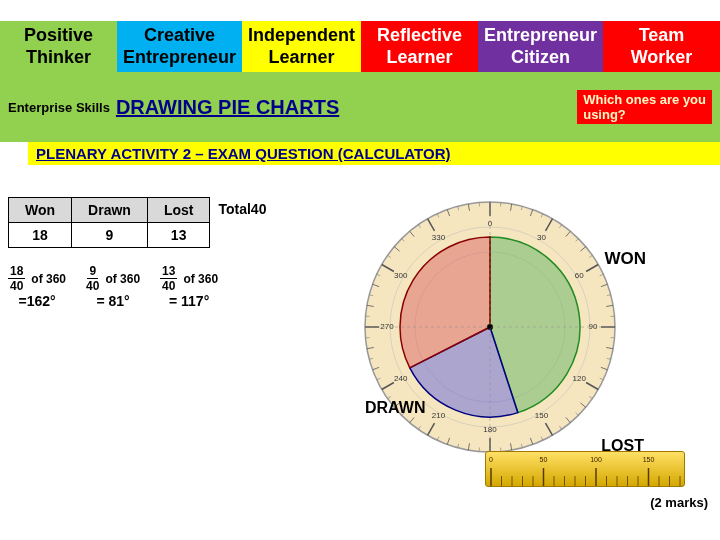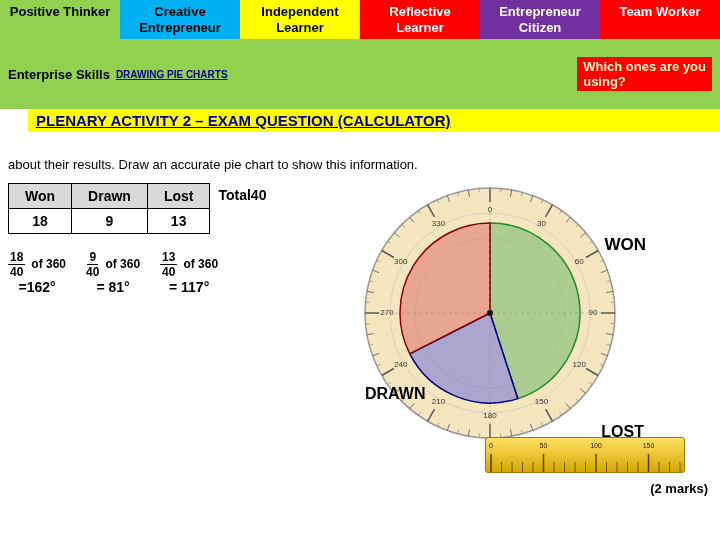--- a/index.html
+++ b/index.html
@@ -13,24 +13,25 @@
 
     
     .header-tabs {
       display: flex;
       width: 720px;
     }
     .tab {
       flex: 1;
       text-align: center;
       padding: 4px 6px;
-      font-size: 13px;
+      font-size: 18px;
       font-weight: bold;
       line-height: 1.2;
       cursor: pointer;
+      margin-top: 21px;
     }
     .tab-positive { background: #92d050; color: #000; }
     .tab-creative { background: #00b0f0; color: #000; }
     .tab-independent { background: #ffff00; color: #000; }
     .tab-reflective { background: #ff0000; color: #fff; }
     .tab-responsible { background: #7030a0; color: #fff; }
     .tab-team { background: #ff0000; color: #fff; }
 
     
     .enterprise-bar {
@@ -42,21 +43,21 @@
       font-weight: bold;
     }
     .enterprise-label {
       color: #000;
       font-size: 13px;
       font-weight: bold;
       margin-right: 6px;
     }
     .drawing-title {
       color: #00008b;
-      font-size: 10px;
+      font-size: 20px;
       font-weight: bold;
       text-decoration: underline;
       flex: 1;
     }
     .which-ones {
       background: #ff0000;
       color: #fef9c3;
       font-size: 13px;
       font-weight: bold;
       padding: 2px 6px;
@@ -205,21 +206,20 @@
   <span class="drawing-title">DRAWING PIE CHARTS</span>
   <span class="which-ones">Which ones are you<br>using?</span>
 </div>
 
 <div class="plenary-bar">
   <span>PLENARY ACTIVITY 2 – EXAM QUESTION (CALCULATOR)</span>
 </div>
 
 <div class="description">
   <br>
-  <span>about their results. Draw an accurate pie chart to show this information.</span>
 </div>
 
 <div class="main-content">
 
   <div class="table-section">
     <div style="display:flex; align-items:flex-start; gap:8px;">
       <table class="data-table">
         <tbody>
             <tr>
           <th>Won</th>

